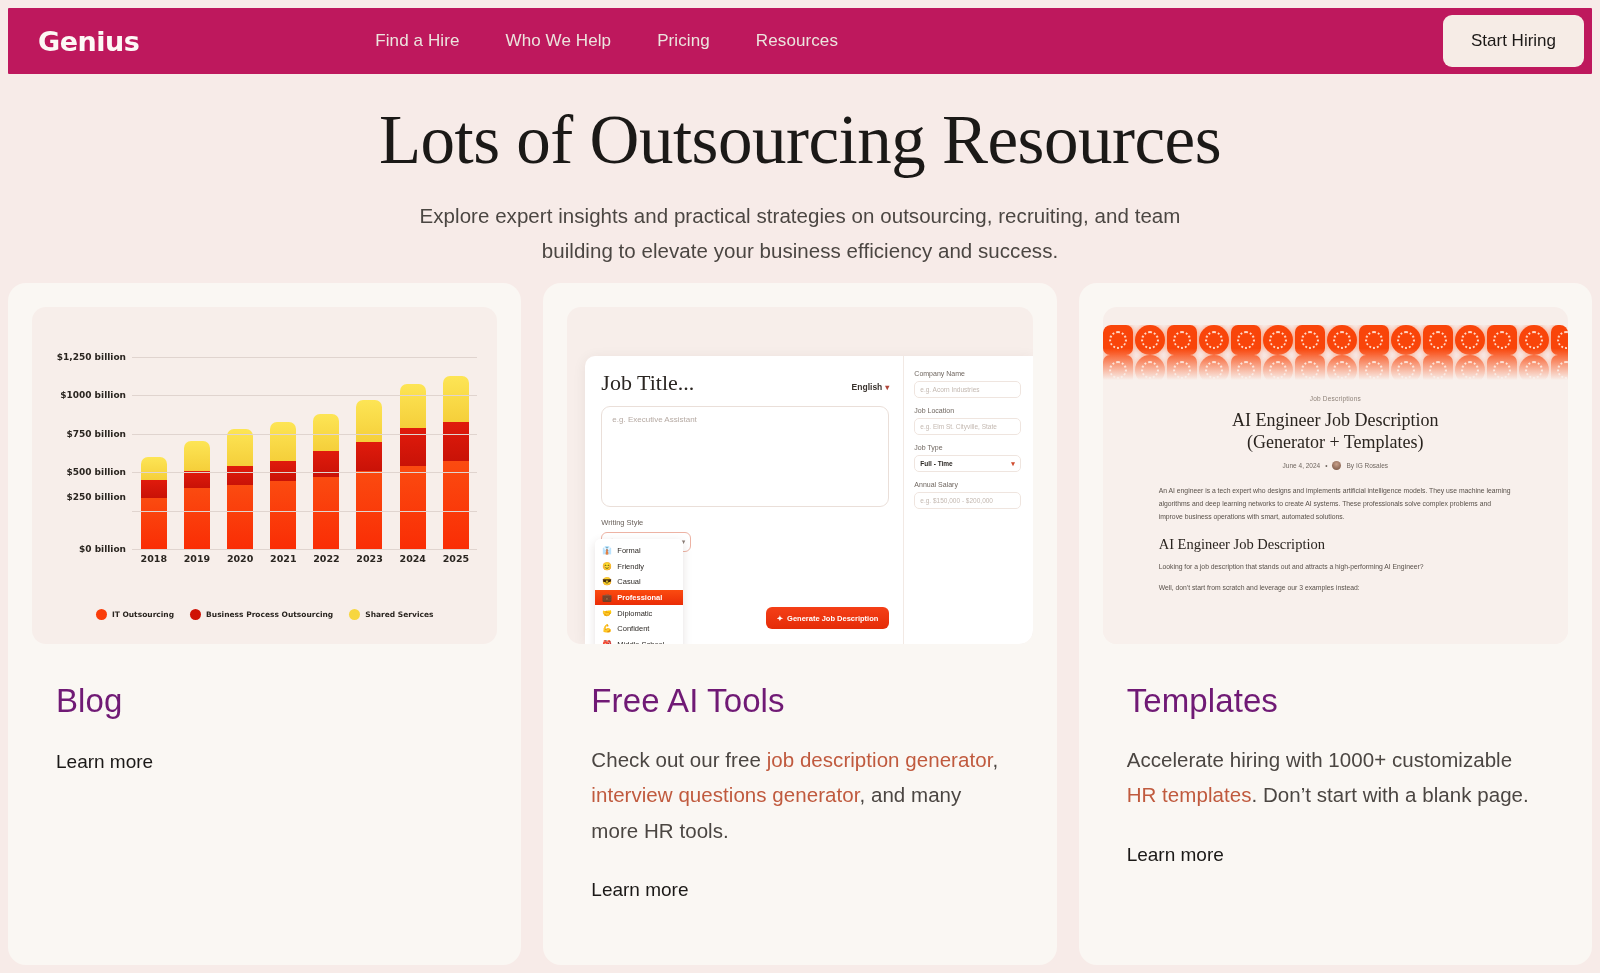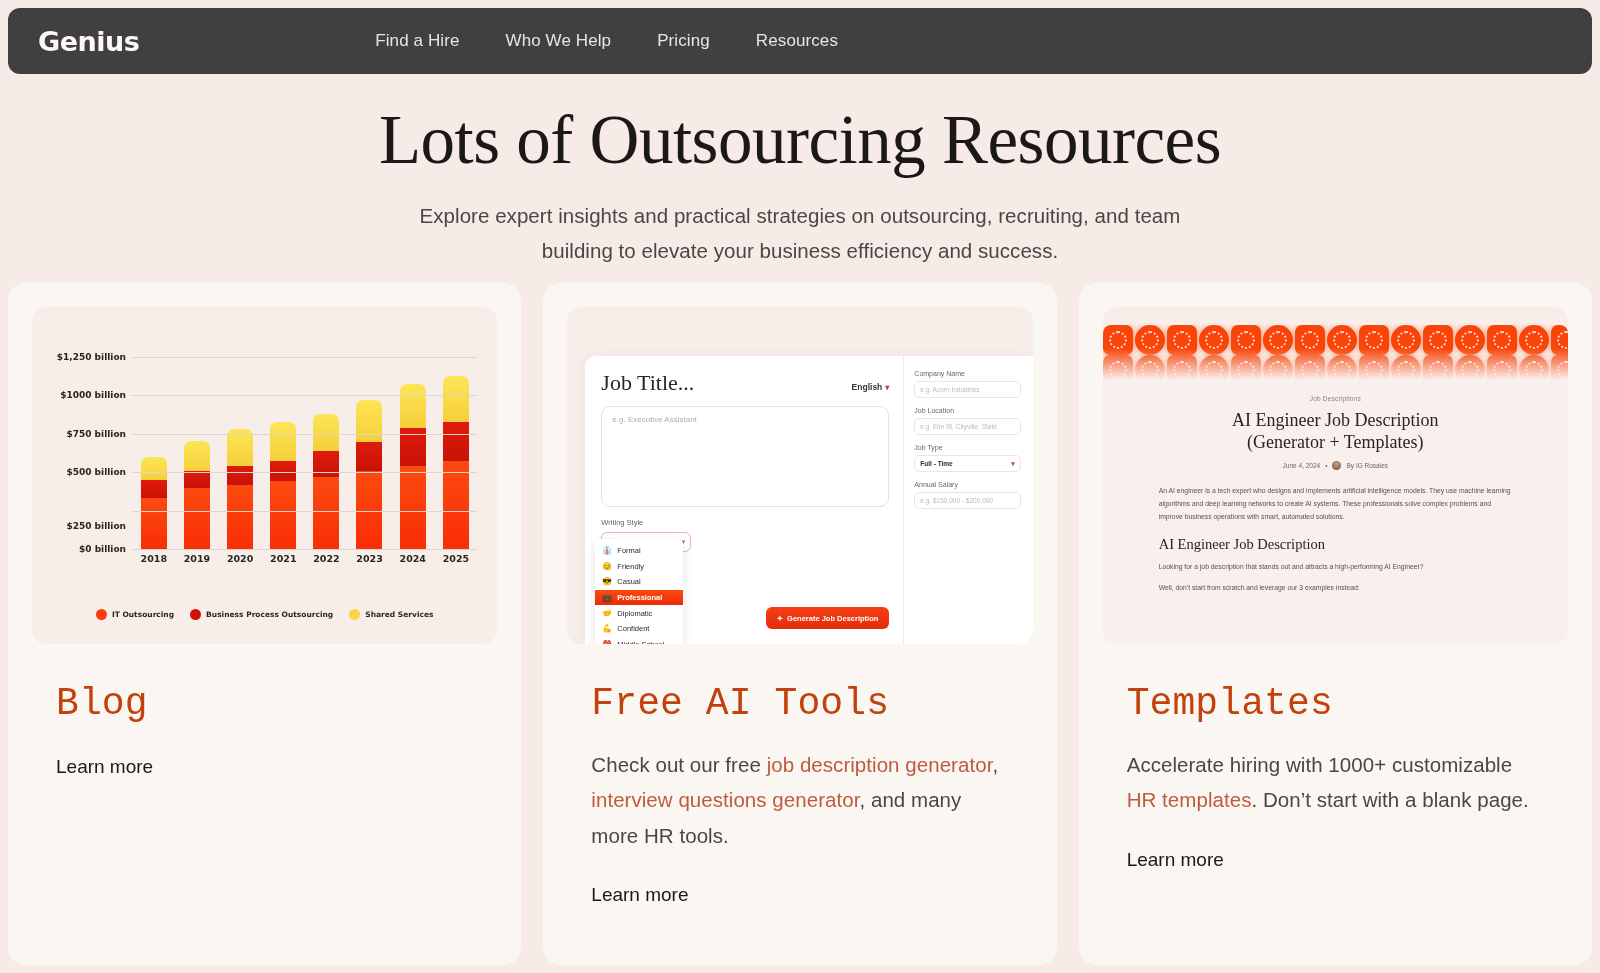--- a/index.html
+++ b/index.html
@@ -7,21 +7,21 @@
   body {
     font-family: "Liberation Sans", sans-serif;
     background: #f7ebe8;
     overflow: hidden;
     -webkit-font-smoothing: antialiased;
   }
 
   
   .navbar {
     position: absolute; left: 8px; top: 8px; width: 1584px; height: 66px;
-    background: #404040; border-radius: 12px;
+    background: #be185d; border-radius: 1px;
     display: flex; align-items: center; padding: 0 0 0 30px;
   }
   .brand {
     font-family: "DejaVu Sans", sans-serif;
     color: #fdf8f5; font-size: 27px; font-weight: 700; letter-spacing: -0.5px;
   }
   .nav-links { display: flex; align-items: center; gap: 46px; margin-left: 236px; }
   .nav-link {
     color: #ece4de; font-size: 17px; letter-spacing: 0.1px; cursor: pointer;
     white-space: nowrap;
@@ -52,21 +52,21 @@
   }
   .card {
     flex: 1; background: #faf7f3; border-radius: 18px;
     padding: 24px 24px 0; display: flex; flex-direction: column;
   }
   .media {
     height: 337px; background: #f7eeea; border-radius: 14px;
     position: relative; overflow: hidden; flex: none;
   }
   .card-body { padding: 38px 24px 0; }
-  .card-title { font-size: 38px; color: #c2410c; font-weight: 400; letter-spacing: 0.1px; font-family: Liberation Mono, monospace; }
+  .card-title { font-size: 33px; color: #701a75; font-weight: 400; letter-spacing: 0.1px; }
   .card-text {
     margin-top: 22px; font-size: 20.5px; line-height: 1.72; color: #4b4642;
     letter-spacing: 0.05px;
   }
   .card-text a { color: #c05a3e; text-decoration: none; cursor: pointer; }
   .learn-more {
     margin-top: 31px; font-size: 19px; color: #1b1917; font-weight: 500;
     display: inline-block; cursor: pointer;
   }
 
@@ -216,36 +216,37 @@
 <body>
 
 <div class="navbar">
   <div class="brand">Genius</div>
   <nav class="nav-links">
     <span class="nav-link">Find a Hire</span>
     <span class="nav-link">Who We Help</span>
     <span class="nav-link">Pricing</span>
     <span class="nav-link">Resources</span>
   </nav>
+  <button class="start-hiring">Start Hiring</button>
 </div>
 
 <header class="hero">
   <h1 class="hero-title">Lots of Outsourcing Resources</h1>
   <p class="hero-sub">Explore expert insights and practical strategies on outsourcing, recruiting, and team building to elevate your business efficiency and success.</p>
 </header>
 
 <main class="cards">
 
   <section class="card">
     <div class="media">
       <div class="chart-wrap">
         <div class="plot">
           <div class="ylabels" id="yaxis">
               <div class="ylabel" style="top: 192px;">$0 billion</div>
-              <div class="ylabel" style="top: 169px; text-align: center;">$250 billion</div>
+              <div class="ylabel" style="top: 140px; text-align: center;">$250 billion</div>
               <div class="ylabel" style="top: 115.2px;">$500 billion</div>
               <div class="ylabel" style="top: 76.8px;">$750 billion</div>
               <div class="ylabel" style="top: 38.4px; margin-left: 37px;">$1000 billion</div>
               <div class="ylabel" style="top: 0px;">$1,250 billion</div>
             </div>
           <div class="gridarea" id="gridarea">
             <div class="bars" id="bars">
                 <div class="bar">
                   <div class="seg-c" style="height: 23.04px;"></div>
                   <div class="seg-b" style="height: 18.432px;"></div>

